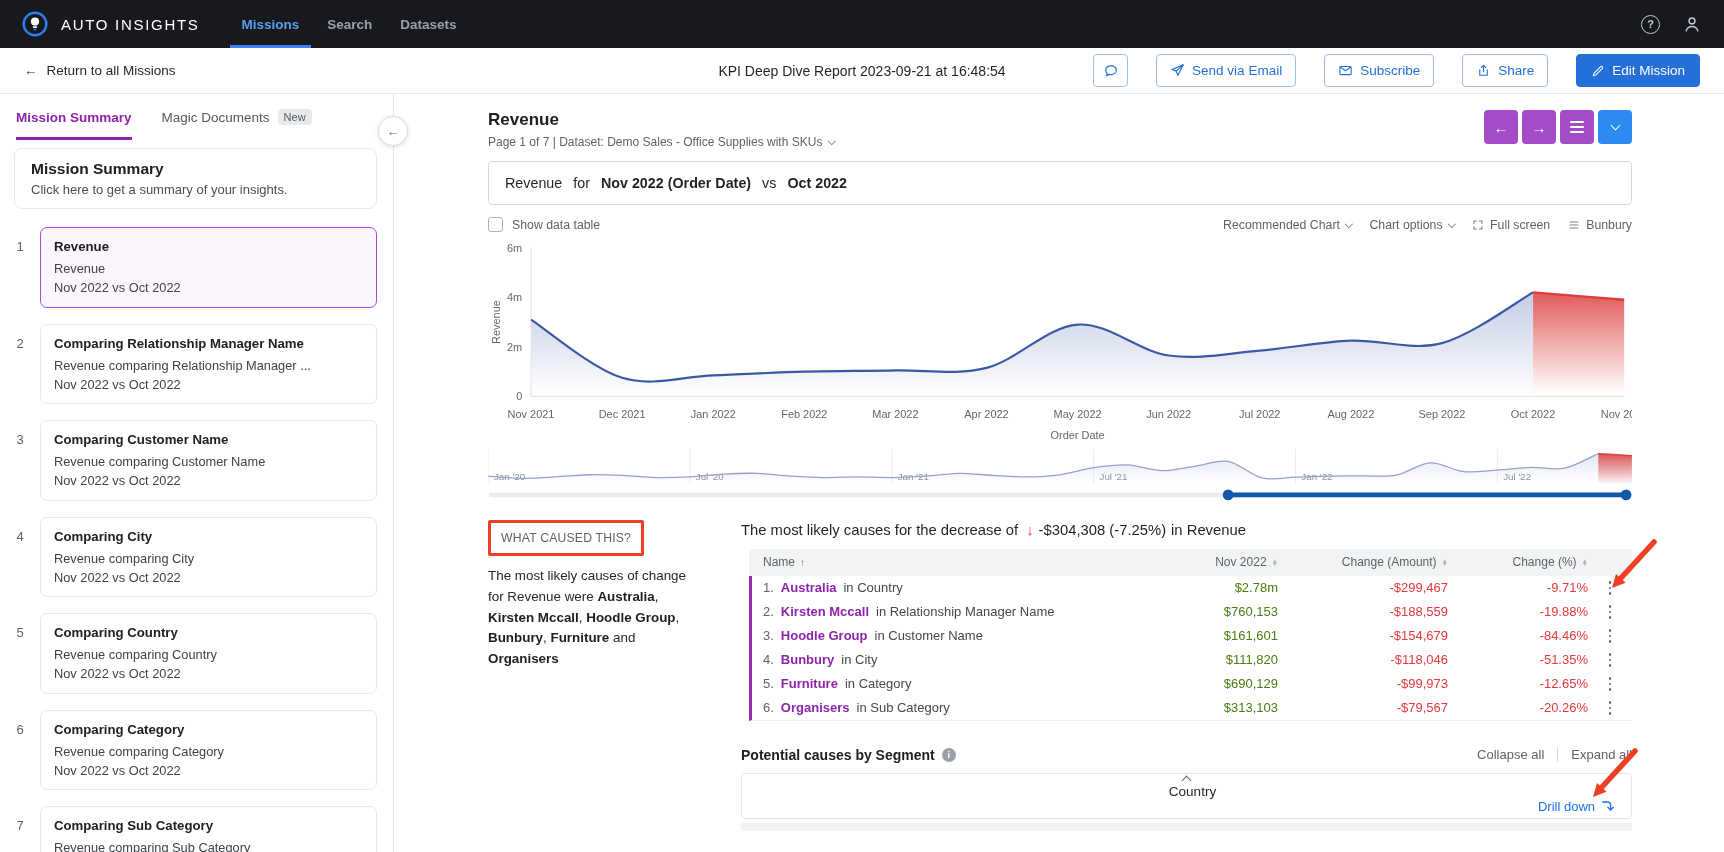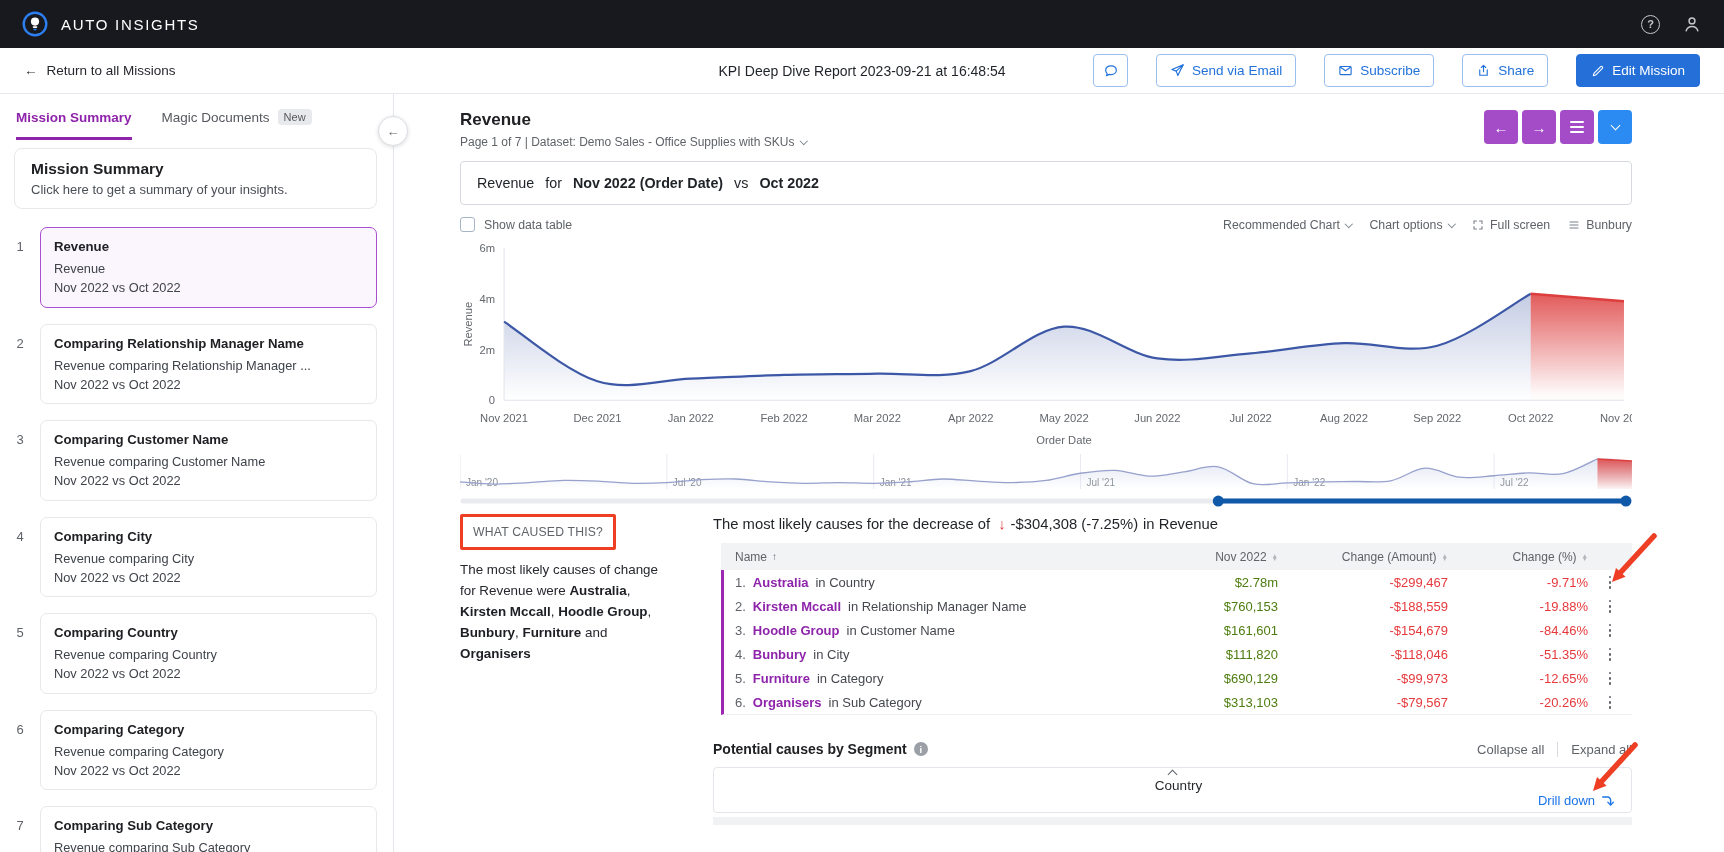--- a/index.html
+++ b/index.html
@@ -28,21 +28,21 @@
   .back{display:flex;gap:9px;align-items:center;font-size:13.5px;color:#26282e;font-weight:500;cursor:pointer;}
   .hdr-title{position:absolute;left:50%;transform:translateX(-50%);font-size:14px;font-weight:500;color:#1f2329;}
   .hdr-actions{margin-left:auto;display:flex;gap:28px;}
   .btn-o{height:33px;border:1px solid #9cc0ee;border-radius:4px;background:#fff;color:#2272d9;font-size:13.5px;
          font-weight:500;display:flex;align-items:center;gap:7px;padding:0 13px;cursor:pointer;}
   .btn-o.icon-only{width:35px;padding:0;justify-content:center;}
   .btn-p{height:33px;border:1px solid #2570d8;border-radius:4px;background:#2570d8;color:#fff;font-size:13.5px;
          font-weight:500;display:flex;align-items:center;gap:7px;padding:0 14px;cursor:pointer;}
 
   
-  .layout{flex:1;display:flex;min-height:0;}
+  .layout{flex:1;display:flex;min-height:0;gap:28px;}
   .sidebar{width:394px;flex:0 0 394px;border-right:1px solid #e4e7eb;position:relative;display:flex;
            flex-direction:column;min-height:0;background:#fff;}
   .tabs{height:46px;flex:0 0 46px;display:flex;align-items:stretch;padding:0 16px;gap:30px;}
   .tab{display:flex;align-items:center;gap:8px;font-size:13.5px;color:#55585e;border-bottom:3px solid transparent;
        padding-top:3px;cursor:pointer;}
   .tab.active{color:#8e24aa;font-weight:600;border-bottom-color:#8e24aa;}
   .badge{background:#e7e9ed;color:#55585e;font-size:11px;border-radius:4px;padding:2px 6px;font-weight:400;}
   .collapse-btn{position:absolute;right:-15px;top:22px;width:30px;height:30px;border-radius:50%;background:#fff;
                 border:1px solid #dadee3;box-shadow:0 1px 4px rgba(0,0,0,.14);display:grid;place-items:center;
                 color:#5f6368;font-size:13px;z-index:5;cursor:pointer;}
@@ -76,21 +76,21 @@
            color:#1f2226;display:flex;gap:11px;align-items:baseline;}
   .sum-box b{font-weight:700;}
   .controls{margin-top:12px;display:flex;align-items:center;font-size:12.3px;color:#5f6368;}
   .cbx{width:15px;height:15px;border:1.5px solid #a6b5c4;border-radius:3px;margin-right:9px;cursor:pointer;background:#fff;}
   .ctr-right{margin-left:auto;display:flex;align-items:center;gap:18px;}
   .ctl{display:flex;align-items:center;gap:6px;cursor:pointer;}
   .chart-wrap{margin-top:6px;}
   .mini-wrap{margin-top:2px;}
 
   
-  .causes-row{display:flex;margin-top:4px;}
+  .causes-row{display:flex;margin-top:16px;}
   .wc-col{width:253px;flex:0 0 253px;padding-right:36px;}
   .red-box{display:inline-block;border:3px solid #ee3f24;border-radius:2px;padding:8px 10px;}
   .wc-label{font-size:12.2px;color:#5f6368;letter-spacing:.2px;}
   .wc-text{margin-top:10px;font-size:13.4px;line-height:1.55;color:#26282e;}
   .wc-text b{color:#1d1f24;}
   .causes-col{flex:1;min-width:0;margin-top:2px;}
   .c-heading{font-size:14.8px;color:#1f2226;font-weight:500;display:flex;align-items:baseline;gap:5px;}
   .c-heading .dn{color:#e23b3c;font-weight:700;margin-left:3px;}
   .ctable{margin-top:11px;position:relative;padding-left:8px;}
   .thead{display:grid;grid-template-columns:1fr 150px 170px 140px 44px;background:#f1f3f4;height:27px;
@@ -140,20 +140,34 @@
       <span>
         <svg width="26" height="26" viewBox="0 0 26 26">
           <circle cx="13" cy="13" r="11.3" fill="none" stroke="#2d7ff0" stroke-width="2.4"></circle>
           <circle cx="13" cy="10.6" r="4.1" fill="#ffffff"></circle>
           <rect x="10.7" y="15.3" width="4.6" height="1.6" rx="0.8" fill="#ffffff"></rect>
           <rect x="11.4" y="17.8" width="3.2" height="1.4" rx="0.7" fill="#2d7ff0"></rect>
         </svg>
       </span>
       <span class="brand">AUTO INSIGHTS</span>
     </div>
+    <div class="nav-items">
+
+        <div class="nav-item active">
+          <span>Missions</span>
+        </div>
+
+        <div class="nav-item">
+          <span>Search</span>
+        </div>
+
+        <div class="nav-item">
+          <span>Datasets</span>
+        </div>
+      </div>
     <div class="nav-spacer"></div>
     <div class="nav-icons">
       <span class="help-ic">?</span>
       <span style="cursor:pointer;">
         <svg width="20" height="20" viewBox="0 0 24 24" fill="none" stroke="#c3c7cd" stroke-width="1.8" stroke-linecap="round">
           <circle cx="12" cy="8.3" r="3.5"></circle>
             <path d="M5 20c1.2-3.6 4-5 7-5s5.8 1.4 7 5"></path>
         </svg>
       </span>
     </div>

